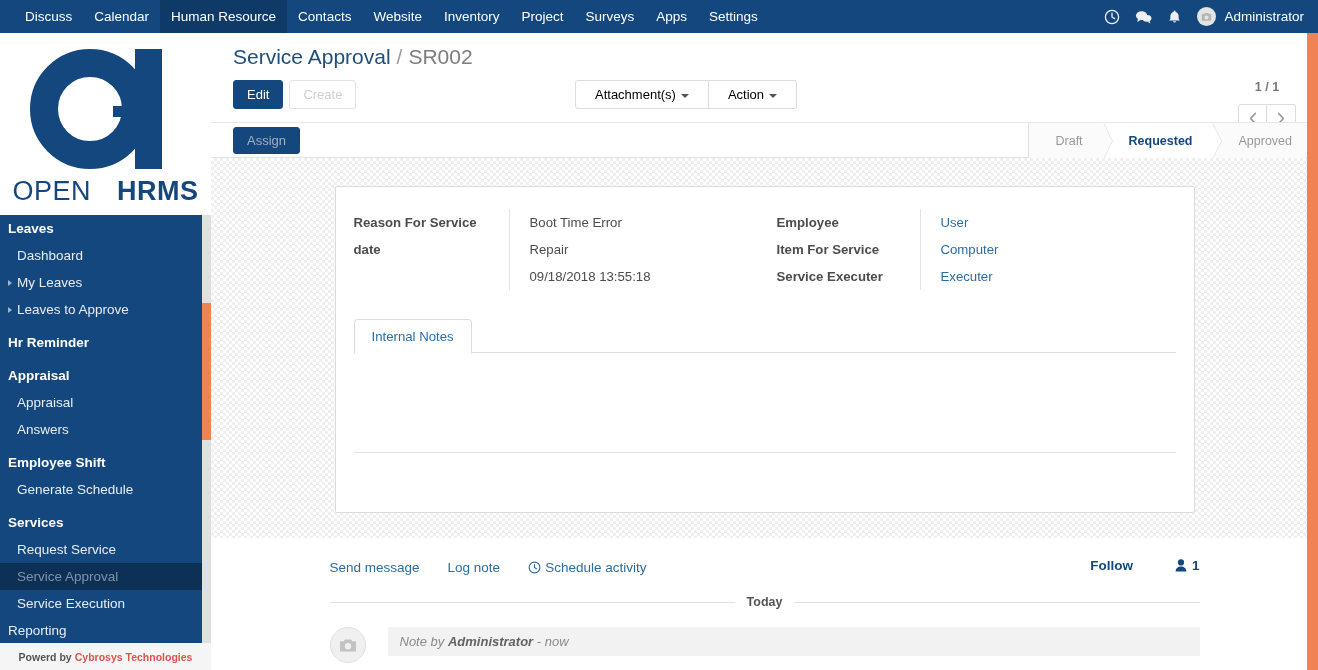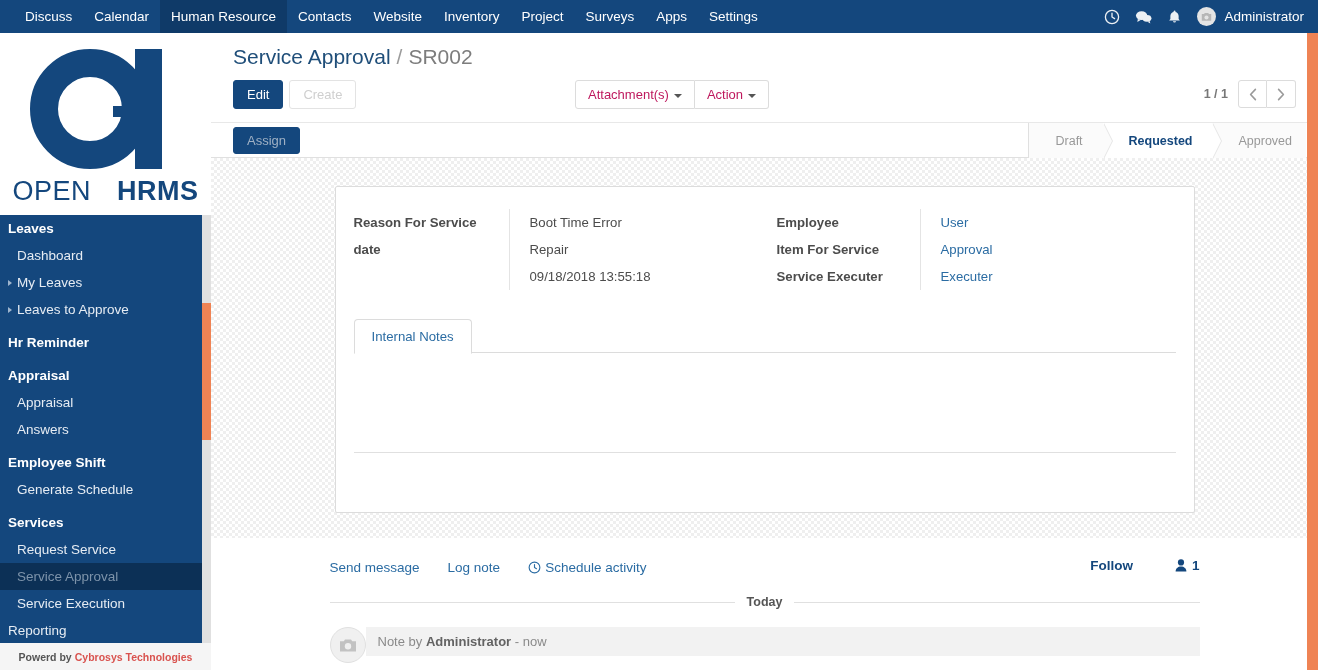--- a/index.html
+++ b/index.html
@@ -181,36 +181,36 @@
     font-family: "Liberation Sans", sans-serif;
     white-space: nowrap;
   }
   .btn-primary { background: #14477d; color: #fff; border-color: #14477d; }
   .btn-default { background: #fff; color: #cfcfcf; border-color: #e3e3e3; margin-left: 6px; }
   .btn-group-mid {
     position: absolute; left: 364px; top: 11px;
     display: flex;
   }
   .btn-drop {
-    background: #fff; border: 1px solid #dcdcdc; color: #be185d;
-    padding: 6px 12px; font-size: 13px; cursor: pointer;
+    background: #fff; border: 1px solid #dcdcdc; color: #000000;
+    padding: 6px 19px; font-size: 13px; cursor: pointer;
     font-family: "Liberation Sans", sans-serif;
     border-radius: 3px 0 0 3px;
   }
   .btn-drop + .btn-drop { border-radius: 0 3px 3px 0; border-left: none; text-align: center; }
   .dd-caret {
     display: inline-block; width: 0; height: 0; margin-left: 5px;
     border-top: 4px solid #555;
     border-left: 4px solid transparent;
     border-right: 4px solid transparent;
     vertical-align: middle;
   }
   .pager {
     position: absolute; right: 22px; top: 11px;
-    display: flex; align-items: center; gap: 10px;
+    display: flex; align-items: center; gap: 10px; flex-direction: column;
   }
   .pager-count { font-size: 12.5px; color: #777; font-weight: bold; }
   .pager-btns { display: flex; }
   .pager-btn {
     width: 29px; height: 28px;
     border: 1px solid #dcdcdc;
     background: #fff;
     display: flex; align-items: center; justify-content: center;
     color: #9a9a9a; font-size: 15px;
     cursor: pointer;
@@ -366,21 +366,21 @@
     display: flex; align-items: center; gap: 5px; cursor: pointer;
   }
   .today-sep {
     display: flex; align-items: center;
     margin: 6px 0 18px 0;
   }
   .today-line { flex: 1; height: 1px; background: #e0e0e0; }
   .today-text {
     padding: 0 12px; font-size: 12.5px; font-weight: bold; color: #555;
   }
-  .msg-row { display: flex; align-items: flex-start; gap: 0; }
+  .msg-row { display: flex; align-items: flex-start; gap: 22px; font-style: italic; }
   .msg-avatar {
     width: 36px; height: 36px; border-radius: 50%;
     background: #f0f0f0; border: 1px solid #e0e0e0;
     display: flex; align-items: center; justify-content: center;
     color: #b9b9b9; font-size: 14px;
     flex-shrink: 0;
   }
   .msg-body {
     flex: 1;
     background: #f2f2f2;
@@ -578,21 +578,21 @@
           </div>
         </div>
         <div class="field-col">
           <div class="field-labels">
             <div class="flabel">Employee</div>
             <div class="flabel">Item For Service</div>
             <div class="flabel">Service Executer</div>
           </div>
           <div class="field-values">
             <div class="fvalue link">User</div>
-            <div class="fvalue link">Approval</div>
+            <div class="fvalue link">Computer</div>
             <div class="fvalue link">Executer</div>
           </div>
         </div>
       </div>
 
       <div class="tabs">
         <div class="tab">Internal Notes</div>
         <div class="tab-rest"></div>
       </div>
       <div class="tab-panel"></div>

